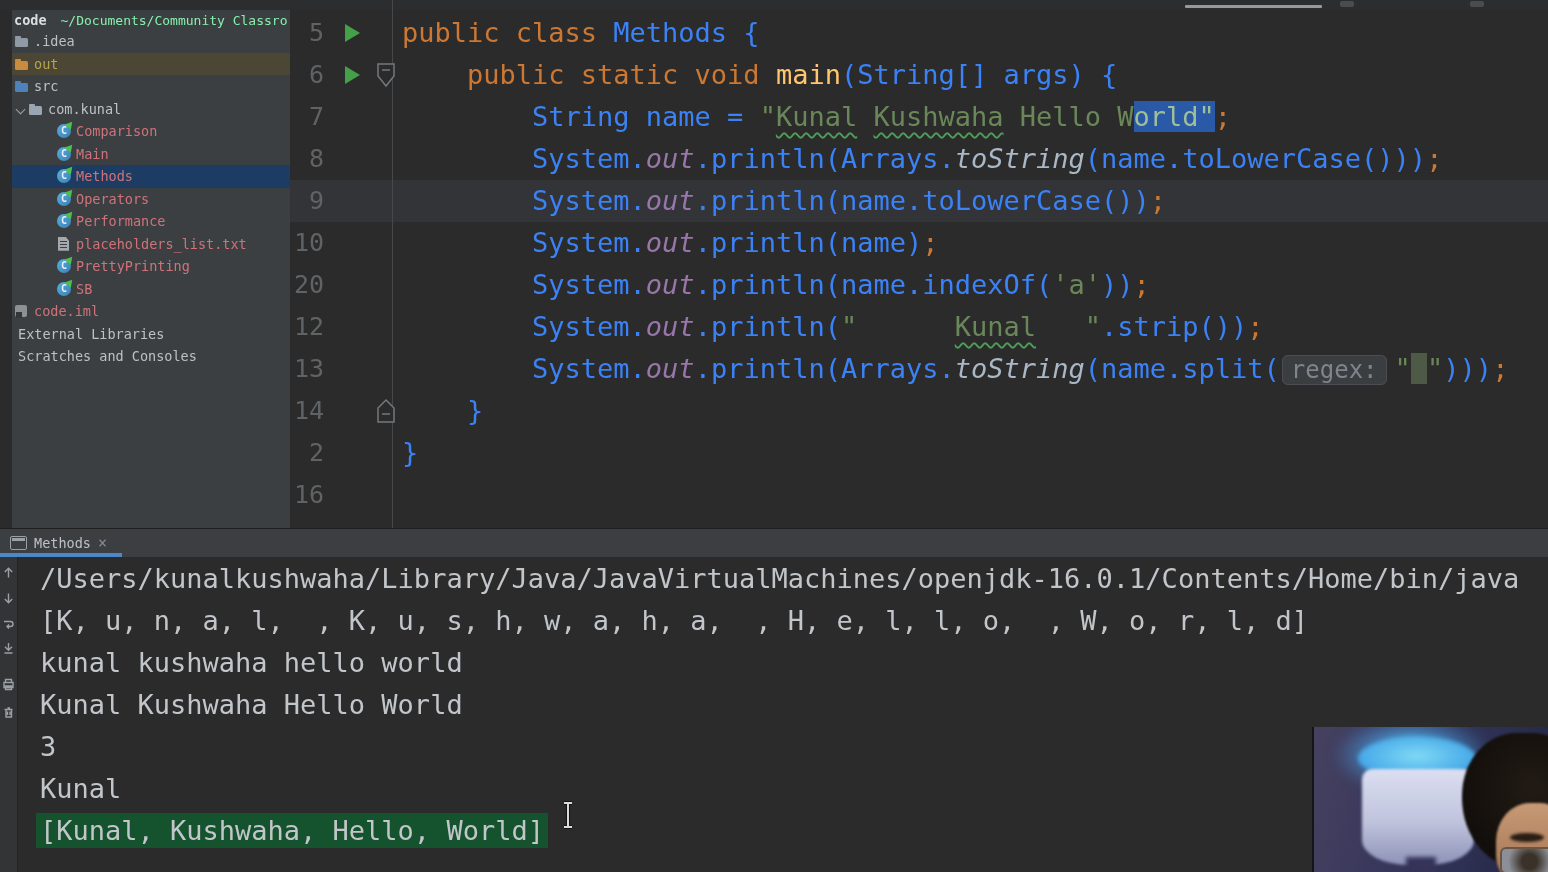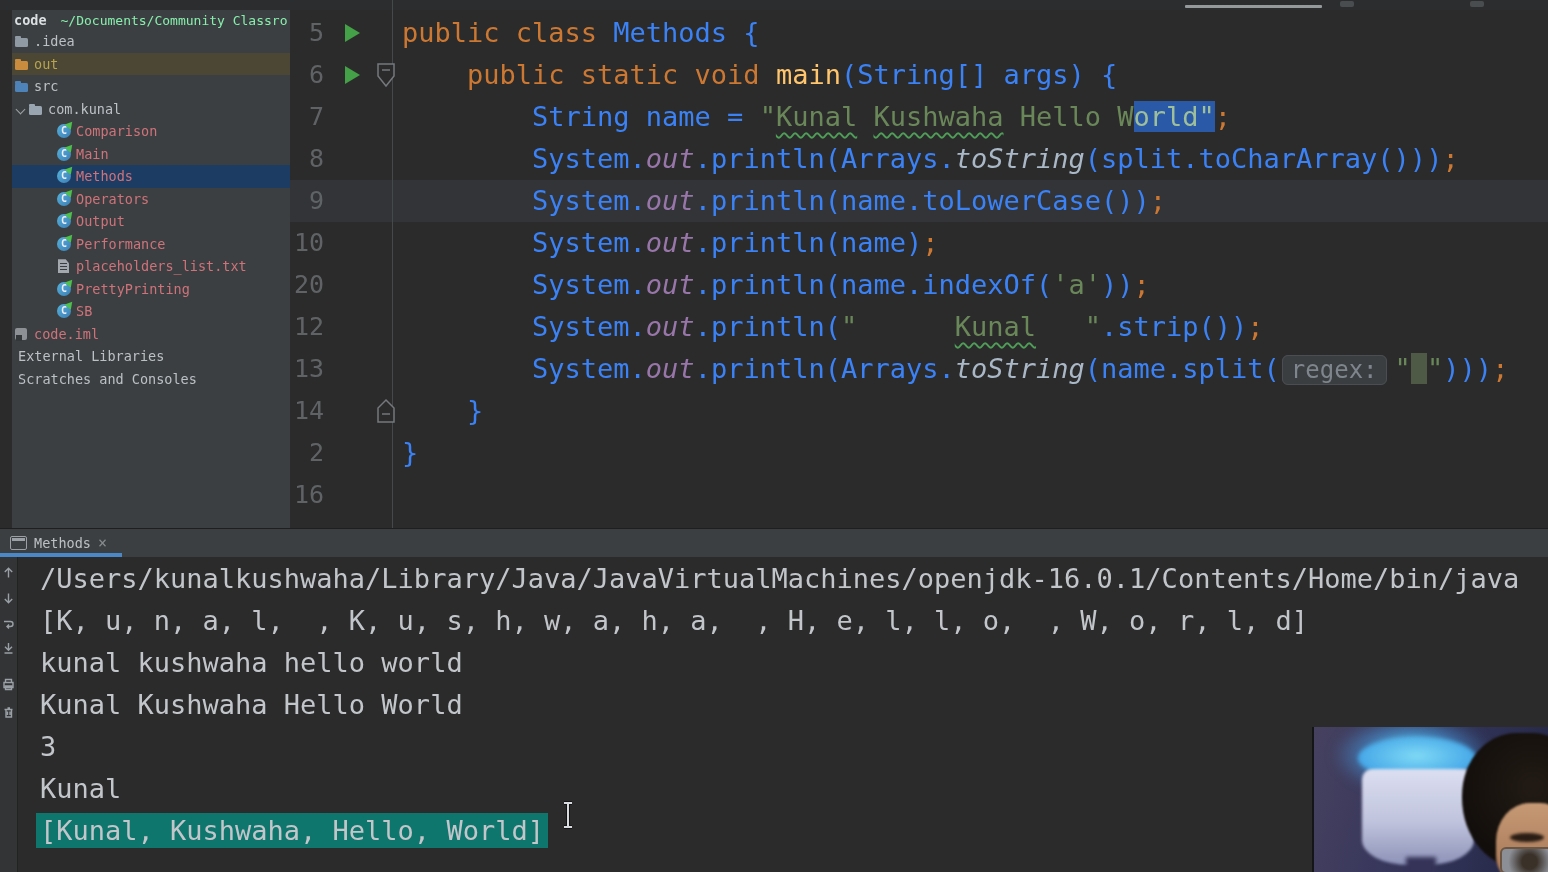--- a/index.html
+++ b/index.html
@@ -70,21 +70,21 @@
   .tab{display:flex;align-items:center;height:100%;width:fit-content;padding:0 10px;gap:7px;}
   .tabico{width:15px;height:12px;border:1px solid #9aa0a6;border-radius:2px;position:relative;}
   .tabico::before{content:'';position:absolute;left:1px;right:1px;top:1px;height:3px;background:#9aa0a6;}
   .tablbl{color:#bdc1c5;font-size:13.5px;}
   .tabclose{color:#85898e;font-size:15px;line-height:15px;}
   .tabline{position:absolute;left:0;top:553px;width:122px;height:4px;background:#4a88c7;}
   .console{position:absolute;left:0;top:557px;width:1548px;height:315px;background:#2b2b2b;}
   .ctools{position:absolute;left:0;top:0;width:17px;height:100%;background:#323436;border-right:1px solid #222;}
   .ctools svg{position:absolute;left:2px;}
   .clines{position:absolute;left:40px;top:1px;white-space:pre;font-size:27px;line-height:42px;color:#c2c6ca;}
-  .cselect{background:#0f766e;padding:2px 4px;margin:-2px -4px;}
+  .cselect{background:#14532d;padding:2px 4px;margin:-2px -4px;}
 
   
   .ibeam{position:absolute;left:561px;top:800px;}
 
   
   .webcam{position:absolute;left:1312px;top:727px;width:236px;height:145px;overflow:hidden;
       background:linear-gradient(105deg,#46415f 0%,#38375c 38%,#2d3052 68%,#222440 100%);border-left:2px solid #141517;}
   .webcam .glow{position:absolute;left:18px;top:-12px;width:160px;height:80px;border-radius:50%;
       background:radial-gradient(closest-side,#5ecdf4 20%,rgba(70,160,230,.55) 60%,transparent 100%);filter:blur(6px);}
   .webcam .shadecap{position:absolute;left:44px;top:10px;width:118px;height:42px;border-radius:50%;
@@ -118,42 +118,41 @@
     </div>
     <div class="tree" id="tree">
         <div class="trow pad-top"><span class="ico ico-folder" style="--fc: #8f9aa4;"></span><span class="lbl">.idea</span></div>
         <div class="trow pad-top excl"><span class="ico ico-folder" style="--fc: #c98b3e;"></span><span class="lbl yellow">out</span></div>
         <div class="trow pad-top"><span class="ico ico-folder" style="--fc: #4d83b8;"></span><span class="lbl">src</span></div>
         <div class="trow pad-top"><span class="chev"></span><span class="ico ico-folder" style="--fc: #99a6b2;"></span><span class="lbl">com.kunal</span></div>
         <div class="trow pad-child"><span class="ico ico-class"></span><span class="lbl red">Comparison</span></div>
         <div class="trow pad-child"><span class="ico ico-class"></span><span class="lbl red">Main</span></div>
         <div class="trow pad-child sel"><span class="ico ico-class"></span><span class="lbl red">Methods</span></div>
         <div class="trow pad-child"><span class="ico ico-class"></span><span class="lbl red">Operators</span></div>
-        <div class="trow pad-child"><span class="ico ico-class"></span><span class="lbl red">Output</span></div>
         <div class="trow pad-child"><span class="ico ico-class"></span><span class="lbl red">Performance</span></div>
         <div class="trow pad-child"><span class="ico ico-textfile"></span><span class="lbl red">placeholders_list.txt</span></div>
         <div class="trow pad-child"><span class="ico ico-class"></span><span class="lbl red">PrettyPrinting</span></div>
         <div class="trow pad-child"><span class="ico ico-class"></span><span class="lbl red">SB</span></div>
         <div class="trow pad-top"><span class="ico ico-module"></span><span class="lbl red">code.iml</span></div>
         <div class="trow pad-plain"><span class="lbl">External Libraries</span></div>
         <div class="trow pad-plain"><span class="lbl">Scratches and Consoles</span></div>
       </div>
   </div>
 
   <div class="editor">
     <div class="cline"></div>
     <div class="foldline"></div>
     <div class="elines" id="elines">
         <div class="eline"><span class="lnum">5</span><span class="runcol"><span class="play"></span></span><span class="foldcol"></span><span class="codetxt"><span class="seg-kw">public class </span><span class="seg-pl">Methods {</span></span></div>
         <div class="eline"><span class="lnum">6</span><span class="runcol"><span class="play"></span></span><span class="foldcol"><svg width="20" height="26" viewBox="0 0 20 26">
               <polygon points="2,2 18,2 18,14 10,24 2,14" fill="#2b2b2b" stroke="#75797d" stroke-width="1.5"></polygon>
               <line x1="6" y1="8" x2="14" y2="8" stroke="#75797d" stroke-width="1.5"></line>
             </svg></span><span class="codetxt"><span class="seg-pl">    </span><span class="seg-kw">public static void </span><span class="seg-fn">main</span><span class="seg-pl">(String[] args) {</span></span></div>
         <div class="eline"><span class="lnum">7</span><span class="runcol"></span><span class="foldcol"></span><span class="codetxt"><span class="seg-pl">        String name = </span><span class="seg-str">"</span><span class="seg-typo">Kunal</span><span class="seg-str"> </span><span class="seg-typo">Kushwaha</span><span class="seg-str"> Hello W</span><span class="seg-sel">orld"</span><span class="seg-semi">;</span></span></div>
-        <div class="eline"><span class="lnum">8</span><span class="runcol"></span><span class="foldcol"></span><span class="codetxt"><span class="seg-pl">        System.</span><span class="seg-fld">out</span><span class="seg-pl">.println(Arrays.</span><span class="seg-it">toString</span><span class="seg-pl">(split.toCharArray()))</span><span class="seg-semi">;</span></span></div>
+        <div class="eline"><span class="lnum">8</span><span class="runcol"></span><span class="foldcol"></span><span class="codetxt"><span class="seg-pl">        System.</span><span class="seg-fld">out</span><span class="seg-pl">.println(Arrays.</span><span class="seg-it">toString</span><span class="seg-pl">(name.toLowerCase()))</span><span class="seg-semi">;</span></span></div>
         <div class="eline"><span class="lnum">9</span><span class="runcol"></span><span class="foldcol"></span><span class="codetxt"><span class="seg-pl">        System.</span><span class="seg-fld">out</span><span class="seg-pl">.println(name.toLowerCase())</span><span class="seg-semi">;</span></span></div>
         <div class="eline"><span class="lnum">10</span><span class="runcol"></span><span class="foldcol"></span><span class="codetxt"><span class="seg-pl">        System.</span><span class="seg-fld">out</span><span class="seg-pl">.println(name)</span><span class="seg-semi">;</span></span></div>
         <div class="eline"><span class="lnum">20</span><span class="runcol"></span><span class="foldcol"></span><span class="codetxt"><span class="seg-pl">        System.</span><span class="seg-fld">out</span><span class="seg-pl">.println(name.indexOf(</span><span class="seg-str">'a'</span><span class="seg-pl">))</span><span class="seg-semi">;</span></span></div>
         <div class="eline"><span class="lnum">12</span><span class="runcol"></span><span class="foldcol"></span><span class="codetxt"><span class="seg-pl">        System.</span><span class="seg-fld">out</span><span class="seg-pl">.println(</span><span class="seg-str">"      </span><span class="seg-typo">Kunal</span><span class="seg-str">   "</span><span class="seg-pl">.strip())</span><span class="seg-semi">;</span></span></div>
         <div class="eline"><span class="lnum">13</span><span class="runcol"></span><span class="foldcol"></span><span class="codetxt"><span class="seg-pl">        System.</span><span class="seg-fld">out</span><span class="seg-pl">.println(Arrays.</span><span class="seg-it">toString</span><span class="seg-pl">(name.split(</span><span class="seg-hint">regex:</span><span class="seg-str">"</span><span class="seg-sphl"> </span><span class="seg-str">"</span><span class="seg-pl">)))</span><span class="seg-semi">;</span></span></div>
         <div class="eline"><span class="lnum">14</span><span class="runcol"></span><span class="foldcol"><svg width="20" height="26" viewBox="0 0 20 26">
               <polygon points="10,2 18,10 18,24 2,24 2,10" fill="#2b2b2b" stroke="#75797d" stroke-width="1.5"></polygon>
               <line x1="6" y1="16" x2="14" y2="16" stroke="#75797d" stroke-width="1.5"></line>
             </svg></span><span class="codetxt"><span class="seg-pl">    }</span></span></div>
         <div class="eline"><span class="lnum">2</span><span class="runcol"></span><span class="foldcol"></span><span class="codetxt"><span class="seg-pl">}</span></span></div>

